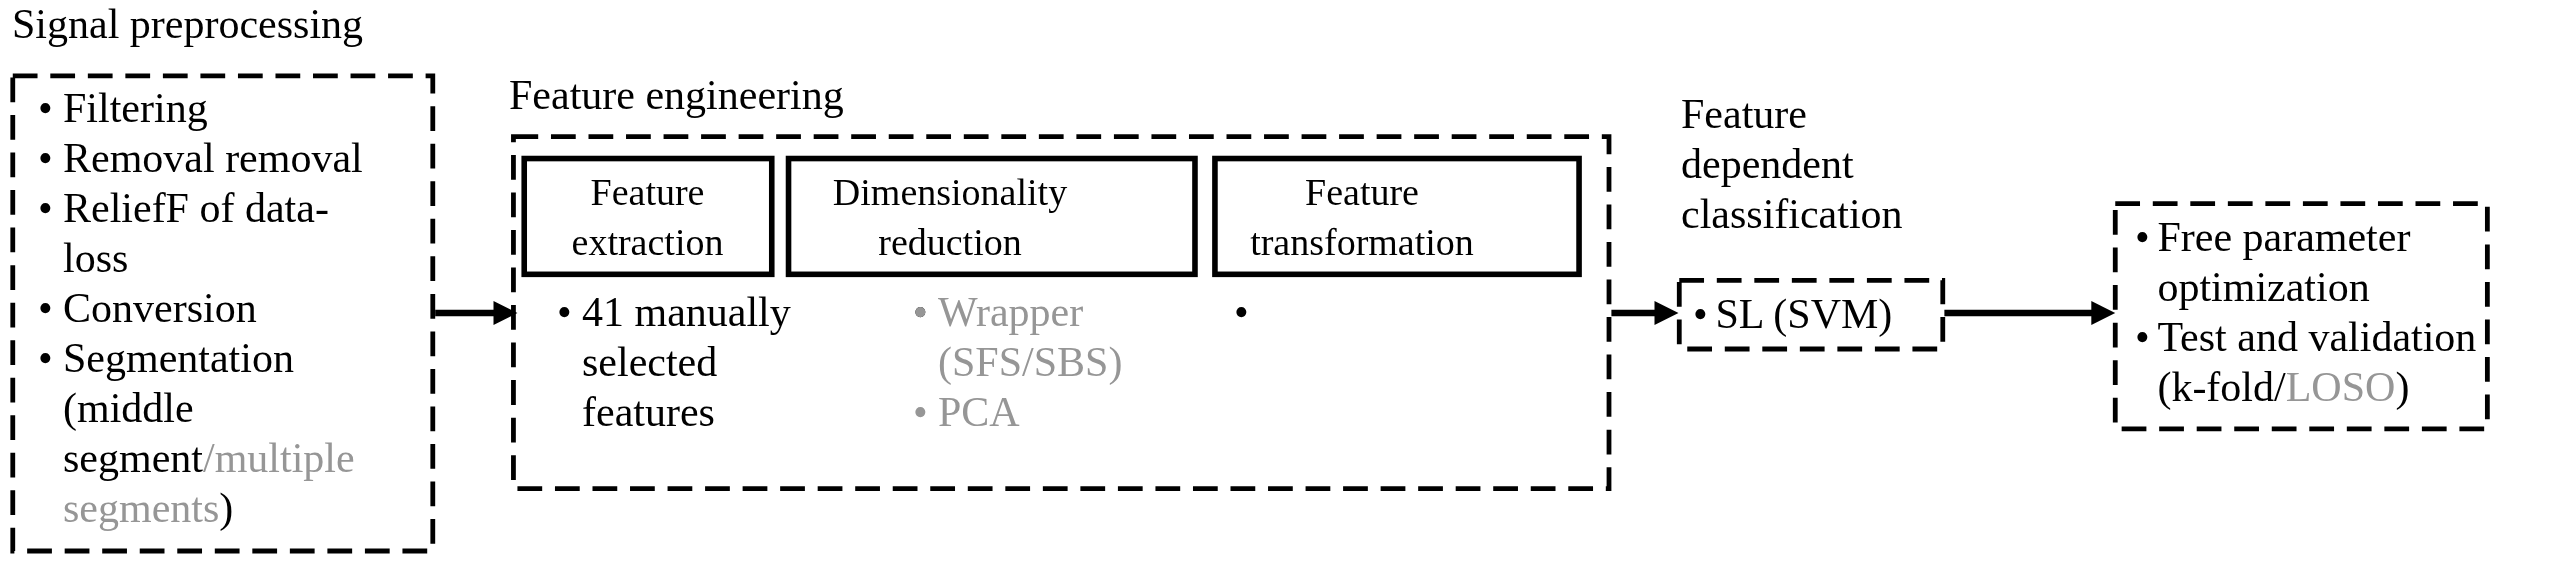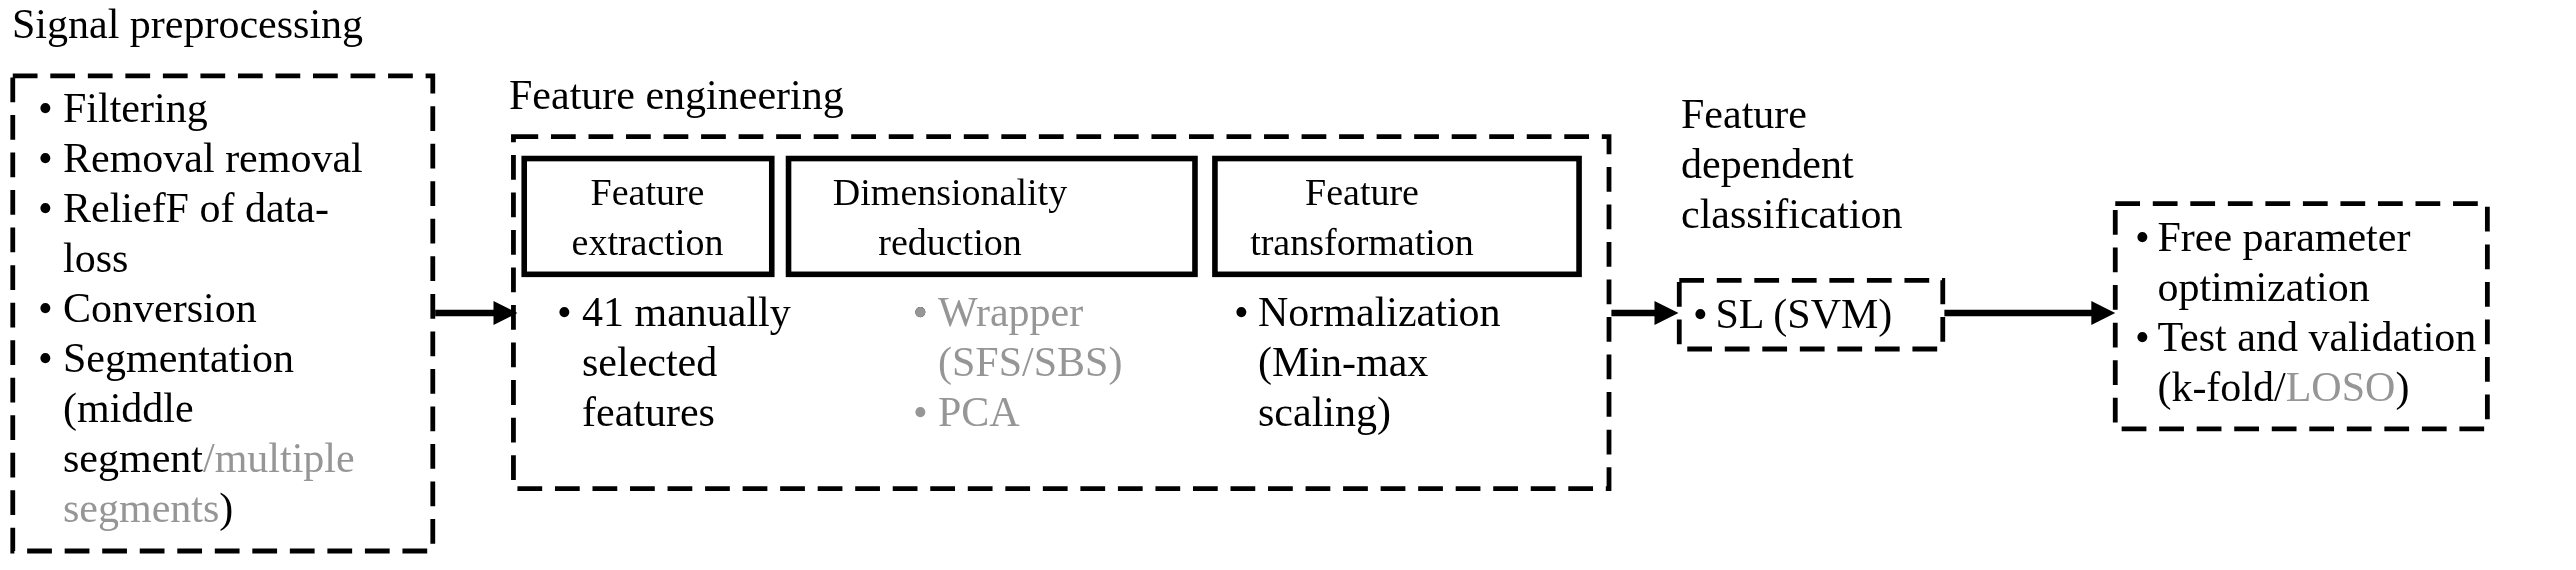--- a/index.html
+++ b/index.html
@@ -76,21 +76,21 @@
     <div class="li" style="padding-left:25px"><span class="bullet">•</span><span>41 manually selected features</span></div>
   </div>
 
   <div class="list" style="left:913px;top:287px;width:320px">
     <div class="li" style="padding-left:25px"><span class="bullet">•</span></div>
     <div class="li muted" style="padding-left:25px"><span class="bullet">•</span><span>Wrapper (SFS/SBS)</span></div>
     <div class="li muted" style="padding-left:25px"><span class="bullet">•</span><span>PCA</span></div>
   </div>
 
   <div class="list" style="left:1234px;top:287px;width:295px">
-    <div class="li" style="padding-left:24px"><span class="bullet">•</span><span>Normalization (Min-max scaling)</span></div>
+    <div class="li" style="padding-left:24px"><span class="bullet">•</span></div>
   </div>
 
   <div class="txt stage-title" style="left:1681px;top:89px;width:279px;line-height:50px">Feature dependent classification</div>
 
   <div class="list" style="left:1693px;top:289px;width:240px">
     <div class="li" style="padding-left:22.4px"><span class="bullet">•</span><span>SL (SVM)</span></div>
   </div>
 
 
   <div class="list" style="left:2135px;top:212px;width:366px">

